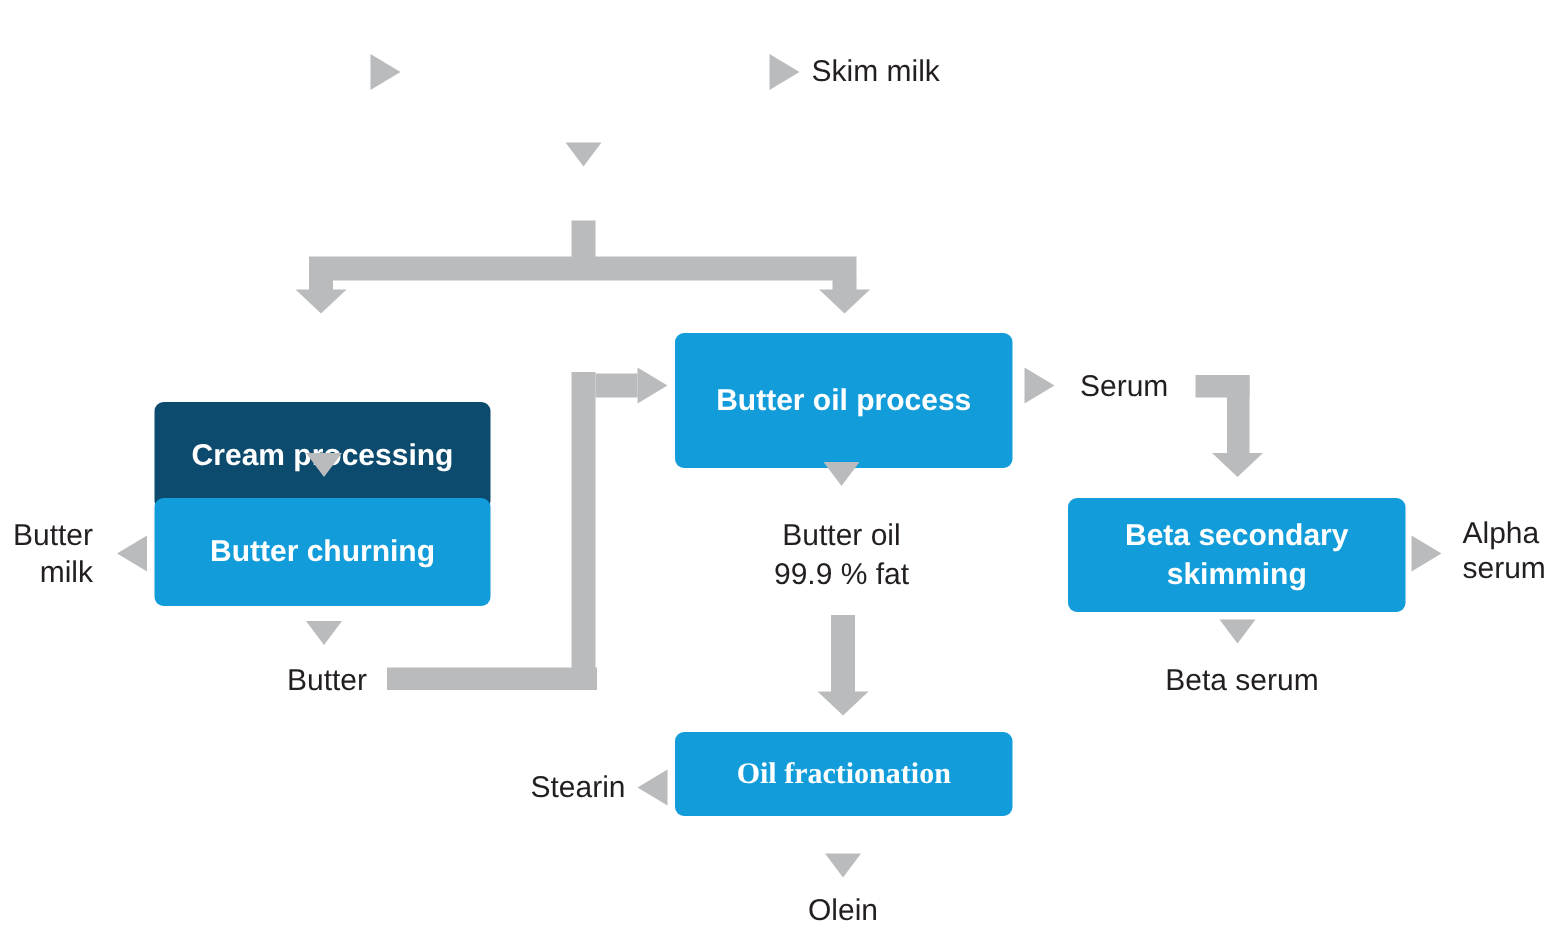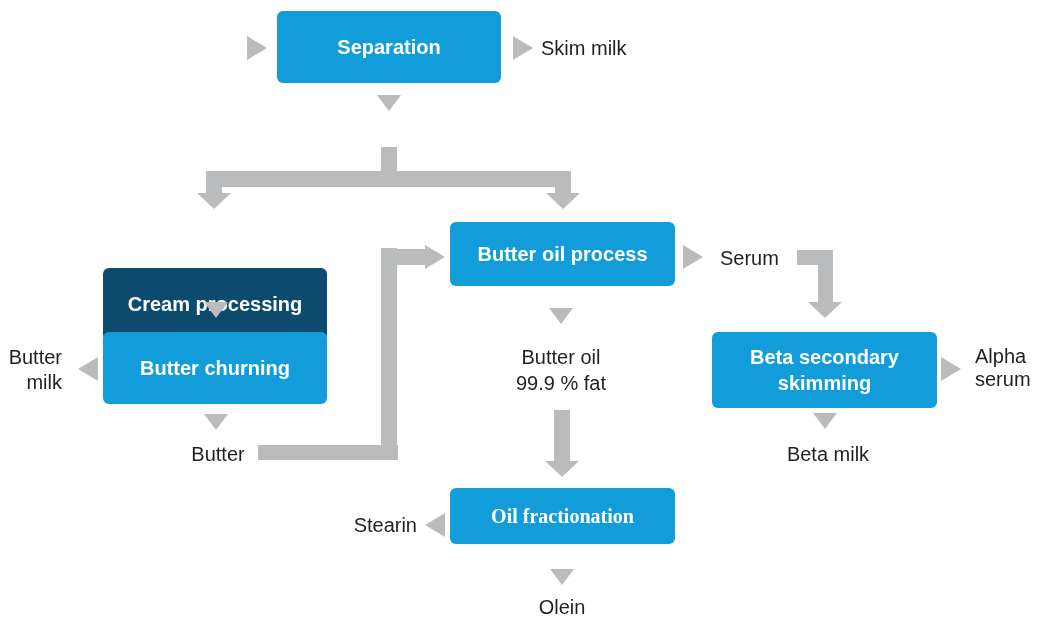--- a/index.html
+++ b/index.html
@@ -28,35 +28,34 @@
   .tri-left{border-top:12px solid transparent;border-bottom:12px solid transparent;border-right:20px solid #B9BBBD;}
   .tri-down-sm{border-left:12px solid transparent;border-right:12px solid transparent;border-top:16px solid #B9BBBD;}
   .tri-down-lg{border-left:17px solid transparent;border-right:17px solid transparent;border-top:16px solid #B9BBBD;}
 </style>
 </head>
 <body>
 
 <div class="canvas">
 
   <div class="tri tri-right" style="left:247px;top:36px;"></div>
-  <div class="box box-blue" style="left:277px;top:11px;width:224px;height:72px;">Separation</div>
   <div class="tri tri-right" style="left:513px;top:36px;"></div>
   <div class="lbl" style="left:541px;top:36px;">Skim milk</div>
 
   <div class="tri tri-down-sm" style="left:377px;top:95px;"></div>
 
   <div class="bar" style="left:381px;top:147px;width:16px;height:25px;"></div>
   <div class="bar" style="left:206px;top:171px;width:365px;height:16px;"></div>
   <div class="bar" style="left:206px;top:186px;width:16px;height:8px;"></div>
   <div class="tri tri-down-lg" style="left:197px;top:193px;"></div>
   <div class="bar" style="left:555px;top:186px;width:16px;height:8px;"></div>
   <div class="tri tri-down-lg" style="left:546px;top:193px;"></div>
 
   <div class="box box-gray" style="left:103px;top:222px;width:224px;height:72px;">Cream processing</div>
-  <div class="box box-blue" style="left:450px;top:222px;width:225px;height:64px;">Butter oil process</div>
+  <div class="box box-blue" style="left:450px;top:222px;width:225px;height:90px;">Butter oil process</div>
 
   <div class="tri tri-right" style="left:683px;top:245px;"></div>
   <div class="lbl" style="left:720px;top:246px;">Serum</div>
   <div class="bar" style="left:797px;top:250px;width:36px;height:15px;"></div>
   <div class="bar" style="left:818px;top:250px;width:15px;height:53px;"></div>
   <div class="tri tri-down-lg" style="left:808px;top:302px;"></div>
 
   <div class="tri tri-down-sm" style="left:204px;top:302px;"></div>
   <div class="box box-blue" style="left:103px;top:332px;width:224px;height:72px;">Butter churning</div>
 
@@ -69,21 +68,21 @@
   <div class="bar" style="left:258px;top:445px;width:140px;height:15px;"></div>
   <div class="bar" style="left:381px;top:248px;width:16px;height:212px;"></div>
   <div class="bar" style="left:397px;top:249px;width:28px;height:16px;"></div>
   <div class="tri tri-right" style="left:425px;top:245px;"></div>
 
   <div class="box box-blue" style="left:712px;top:332px;width:225px;height:76px;">Beta secondary skimming</div>
   <div class="tri tri-right" style="left:941px;top:357px;"></div>
   <div class="lbl lh23" style="left:975px;top:345px;">Alpha
 serum</div>
   <div class="tri tri-down-sm" style="left:813px;top:413px;"></div>
-  <div class="lbl center" style="left:758px;top:442px;width:140px;">Beta milk</div>
+  <div class="lbl center" style="left:758px;top:442px;width:140px;">Beta serum</div>
 
   <div class="tri tri-down-sm" style="left:549px;top:308px;"></div>
   <div class="lbl center lh26" style="left:481px;top:344px;width:160px;">Butter oil
 99.9 % fat</div>
   <div class="bar" style="left:554px;top:410px;width:16px;height:52px;"></div>
   <div class="tri tri-down-lg" style="left:545px;top:461px;"></div>
   <div class="box box-blue" style="left:450px;top:488px;width:225px;height:56px;font-family:Liberation Serif, serif;">Oil fractionation</div>
 
   <div class="lbl right" style="left:317px;top:513px;width:100px;">Stearin</div>
   <div class="tri tri-left" style="left:425px;top:513px;"></div>

